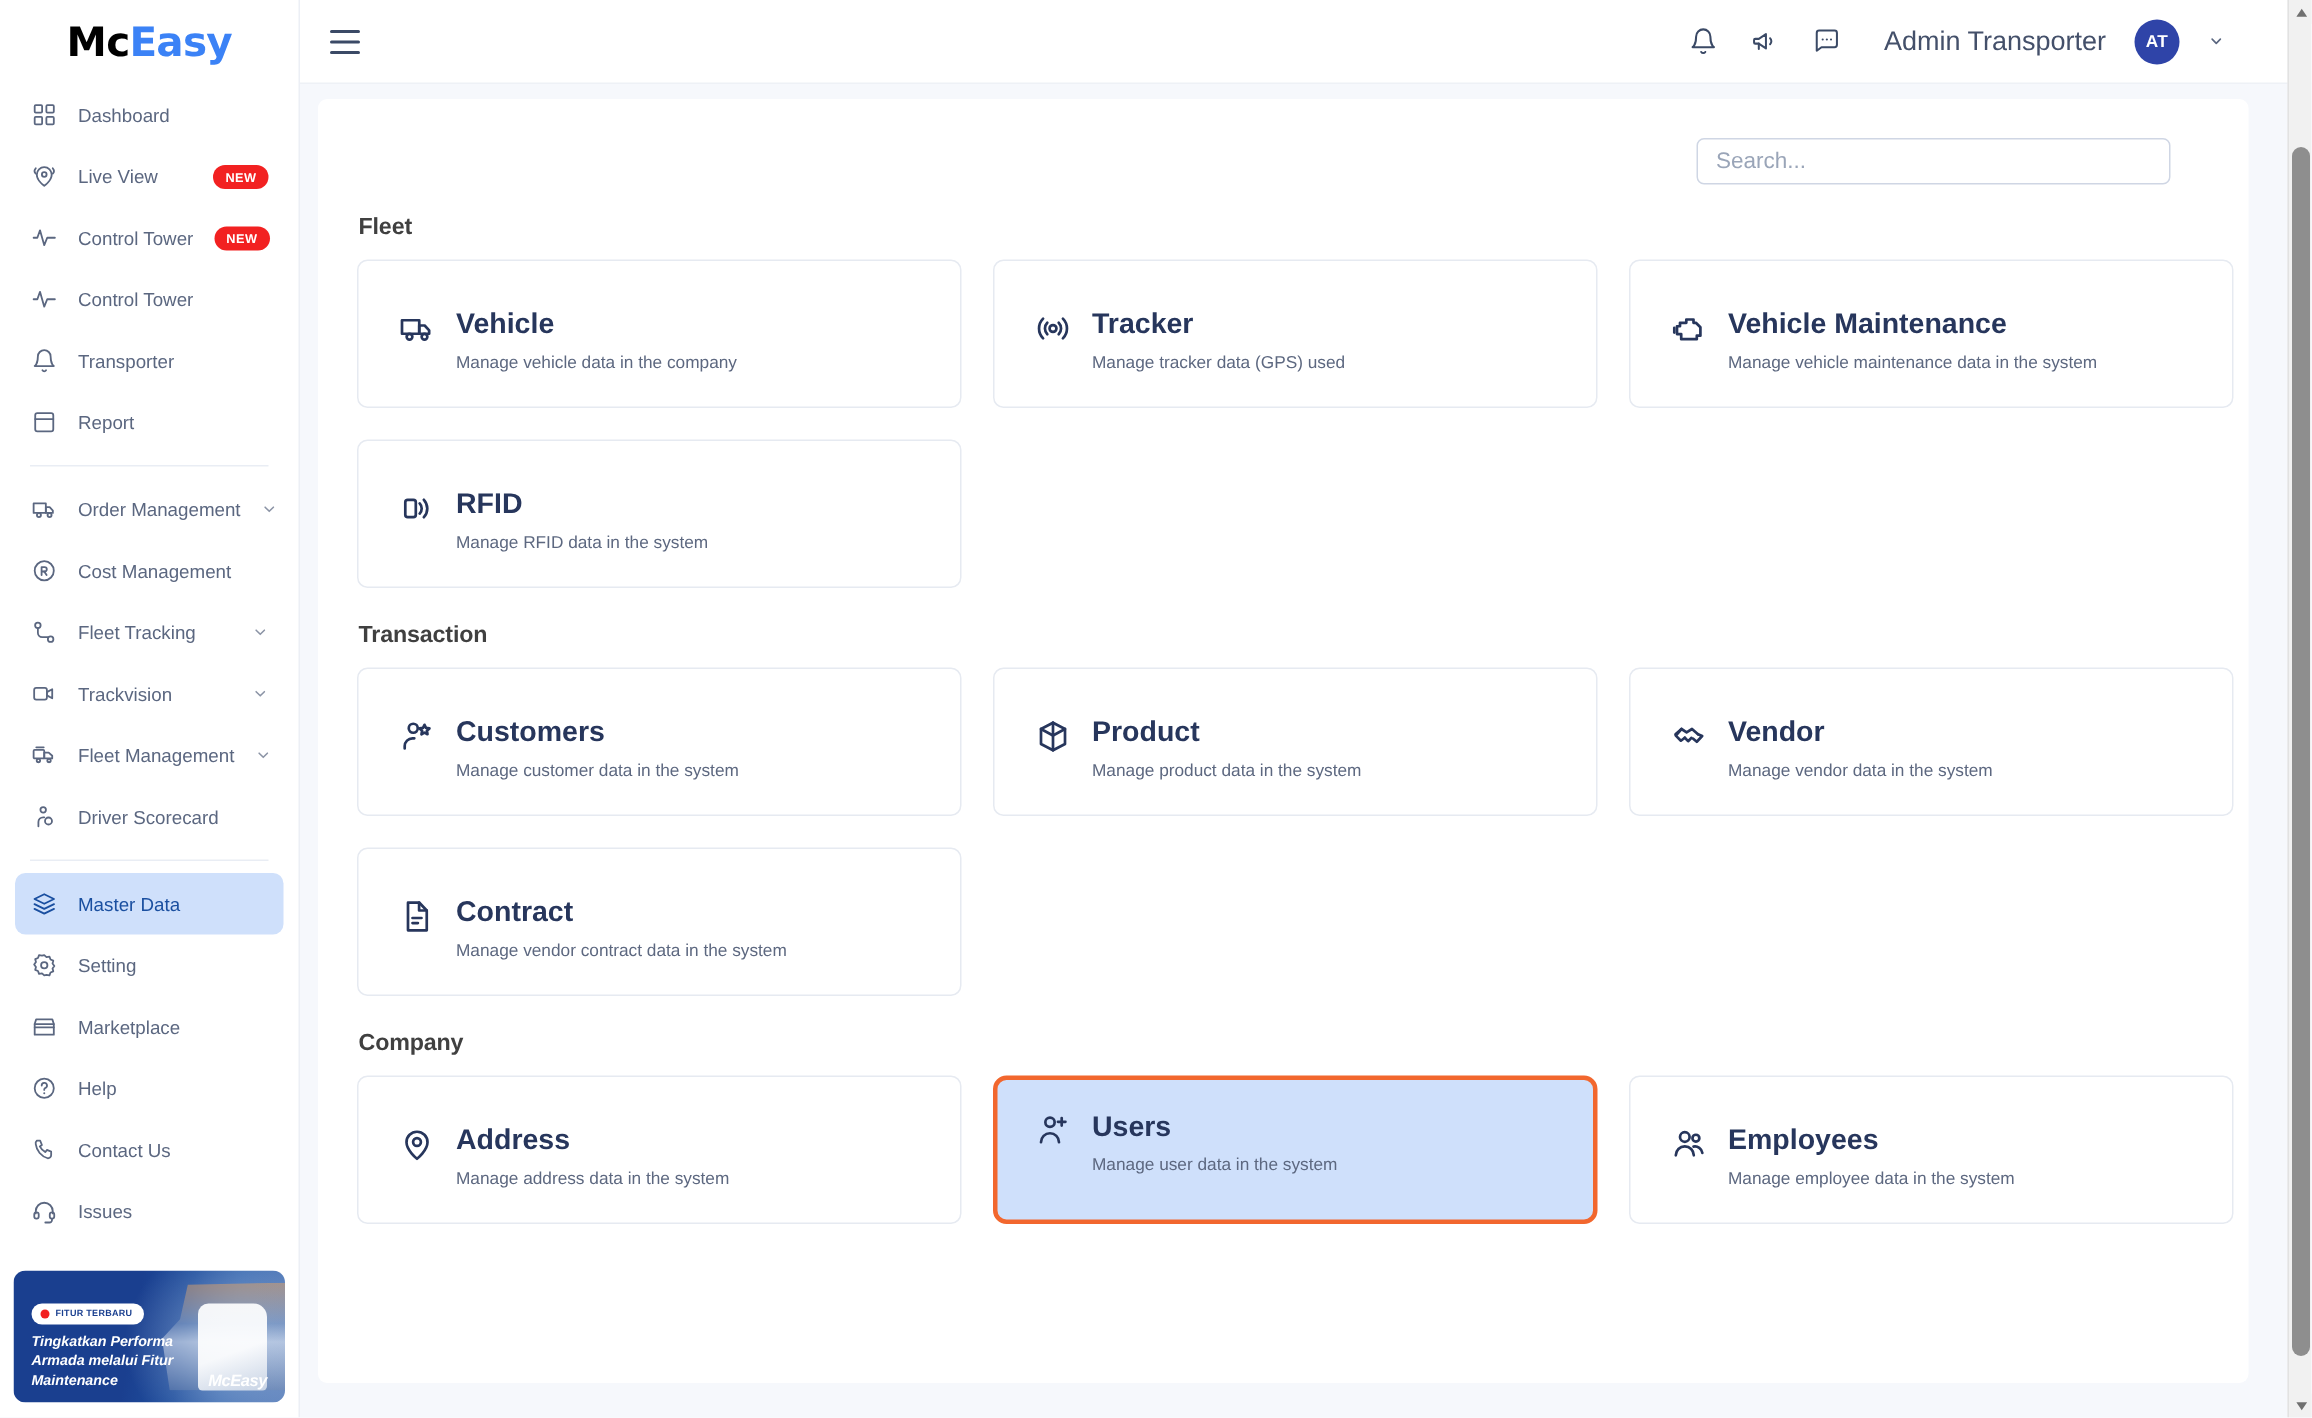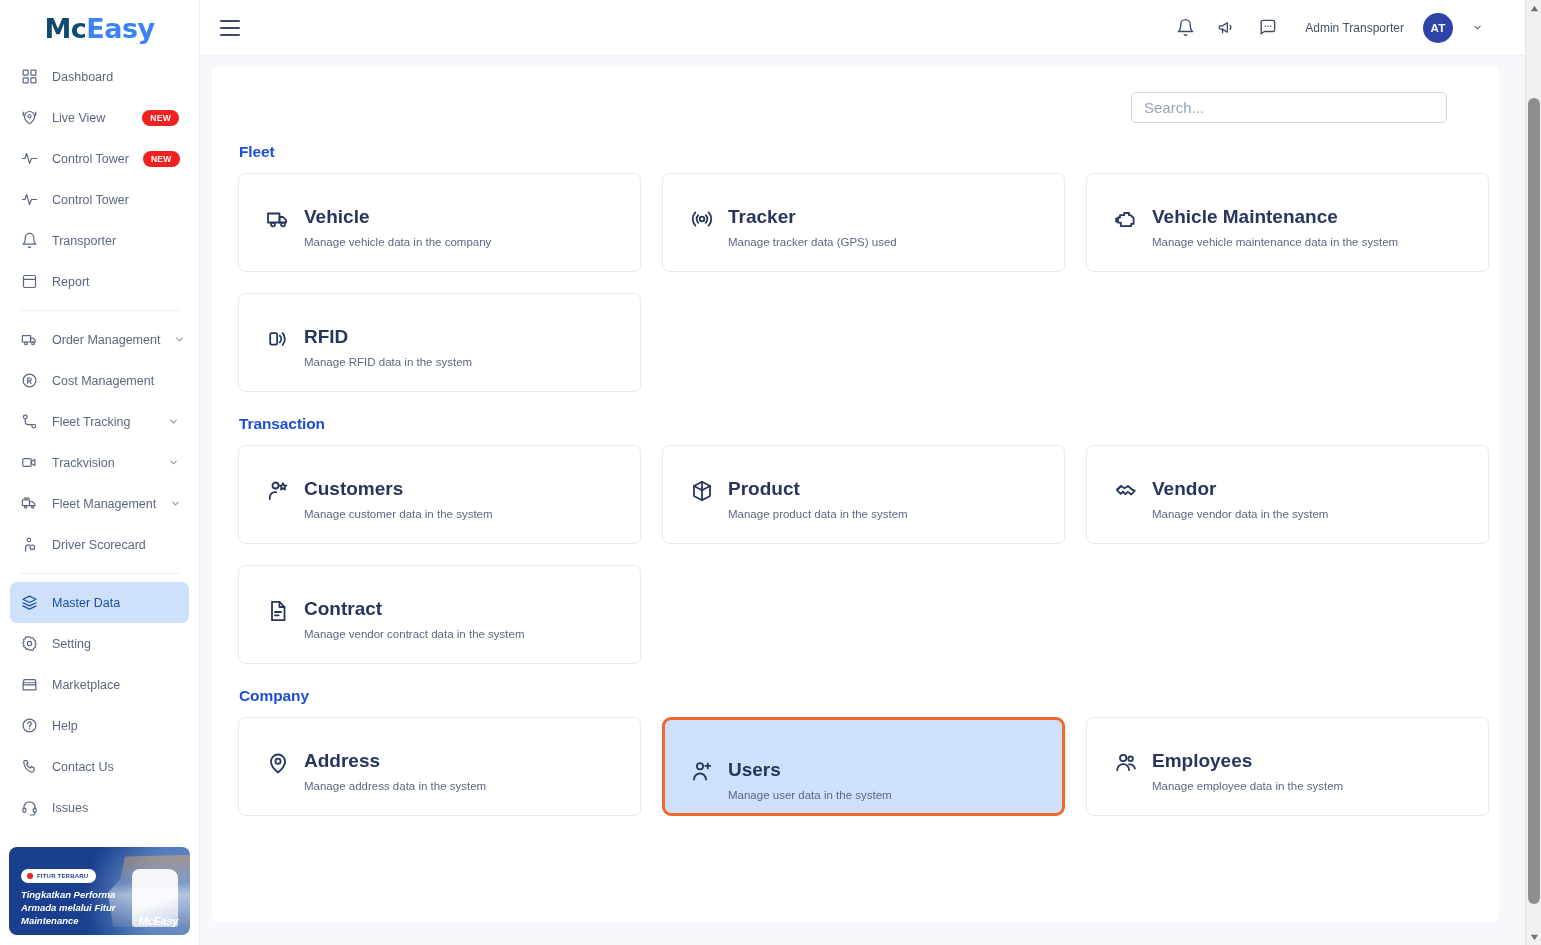--- a/index.html
+++ b/index.html
@@ -13,21 +13,21 @@
 
   
   .sidebar {
     width: 200px; height: 945px; background: #ffffff;
     border-right: 1px solid #eceff5;
     display: flex; flex-direction: column;
     position: relative; z-index: 5; flex: 0 0 200px;
   }
   .brand { height: 56px; display: flex; align-items: center; justify-content: center; }
   .brand-text { font-size: 27px; font-weight: 800; letter-spacing: -0.5px; font-family: "DejaVu Sans", sans-serif; }
-  .brand-mc { color: #0c4a6e; }
+  .brand-mc { color: #000000; }
   .brand-easy { color: #3b82f6; }
 
   .nav { padding: 0 10px; flex: 1 1 auto; overflow: hidden; }
   .nav-item {
     display: flex; align-items: center; gap: 14px;
     height: 41px; padding: 0 10px; border-radius: 7px;
     color: #5b6780; font-size: 12.5px; cursor: pointer;
     position: relative;
   }
   .nav-item .ico { width: 18px; height: 18px; display: flex; align-items: center; justify-content: center; flex: 0 0 18px; }
@@ -82,21 +82,21 @@
   .right-col { flex: 1 1 auto; display: flex; flex-direction: column; min-width: 0; position: relative; }
   .topbar {
     height: 56px; background: #fff; display: flex; align-items: center;
     padding: 0 58px 0 20px; border-bottom: 1px solid #eef1f6; flex: 0 0 56px;
   }
   .hamburger { width: 20px; height: 16px; display: flex; flex-direction: column; justify-content: space-between; cursor: pointer; }
   .hamburger i { display: block; height: 2px; background: #3b4a66; border-radius: 1px; }
   .top-right { margin-left: auto; display: flex; align-items: center; gap: 19px; }
   .top-icon { width: 22px; height: 22px; display: flex; align-items: center; justify-content: center; cursor: pointer; }
   .top-icon svg { width: 19px; height: 19px; display: block; }
-  .user-name { font-size: 12px; color: #44506a; margin-left: 8px; }
+  .user-name { font-size: 18px; color: #44506a; margin-left: 8px; }
   .avatar {
     width: 30px; height: 30px; border-radius: 50%; background: #2f44a8; color: #fff;
     display: flex; align-items: center; justify-content: center; font-size: 11.5px; font-weight: 700;
     letter-spacing: .3px; cursor: pointer;
   }
   .avatar-chev { color: #5b6780; cursor: pointer; }
   .avatar-chev svg { width: 11px; height: 11px; display: block; }
 
   
   .content-wrap { flex: 1 1 auto; padding: 10px 42px 0 12px; min-height: 0; }
@@ -106,40 +106,40 @@
   }
   .search-row { display: flex; justify-content: flex-end; }
   .search-input {
     width: 316px; height: 31px; border: 1px solid #cfd6e4; border-radius: 5px;
     padding: 0 12px; font-size: 15px; color: #3b4a66; outline: none;
     font-family: "Liberation Sans", sans-serif; background: #fff;
   }
   .search-input::placeholder { color: #9aa5b8; }
 
   .section-title {
-    font-size: 15.5px; font-weight: 700; color: #1d4ed8;
+    font-size: 15.5px; font-weight: 700; color: #404040;
     margin: 23px 0 12px 1px; letter-spacing: -.1px;
   }
   .section-title.first { margin-top: 20px; }
 
   .grid { display: grid; grid-template-columns: repeat(3, 403px); gap: 21px 21px; }
 
   .card {
     height: 99px; border: 1px solid #e6eaf1; border-radius: 7px;
     background: #fff; display: flex; align-items: flex-start; gap: 14px;
     padding: 33px 18px 0 27px; cursor: pointer; position: relative;
   }
   .card-ico { flex: 0 0 24px; width: 24px; height: 24px; margin-top: 0px; }
   .card-ico svg { width: 24px; height: 24px; display: block; }
   .card-text { min-width: 0; }
   .card-title { font-size: 19px; font-weight: 700; color: #27365c; line-height: 1.1; }
   .card-desc { font-size: 11.5px; color: #5d6880; margin-top: 8px; line-height: 1.2; }
   .card.selected {
     background: #cfe0fb; border: 3px solid #f2672e; border-radius: 9px;
-    padding: 40px 16px 0 25px;
+    padding: 22px 16px 0 25px;
   }
 
   
   .page-scroll {
     position: absolute; right: 0; top: 0; width: 16px; height: 945px;
     background: #f1f1f1; border-left: 1px solid #e2e2e2; z-index: 30;
   }
   .ps-arrow { width: 16px; height: 16px; display: flex; align-items: center; justify-content: center; background:#f1f1f1; }
   .ps-arrow svg { width: 9px; height: 9px; display:block; }
   .ps-thumb {

